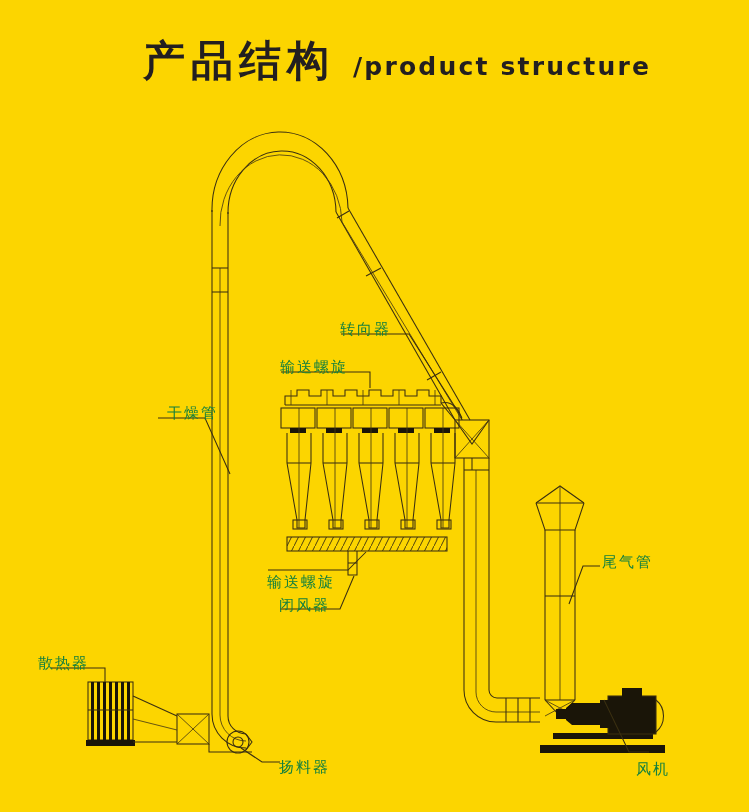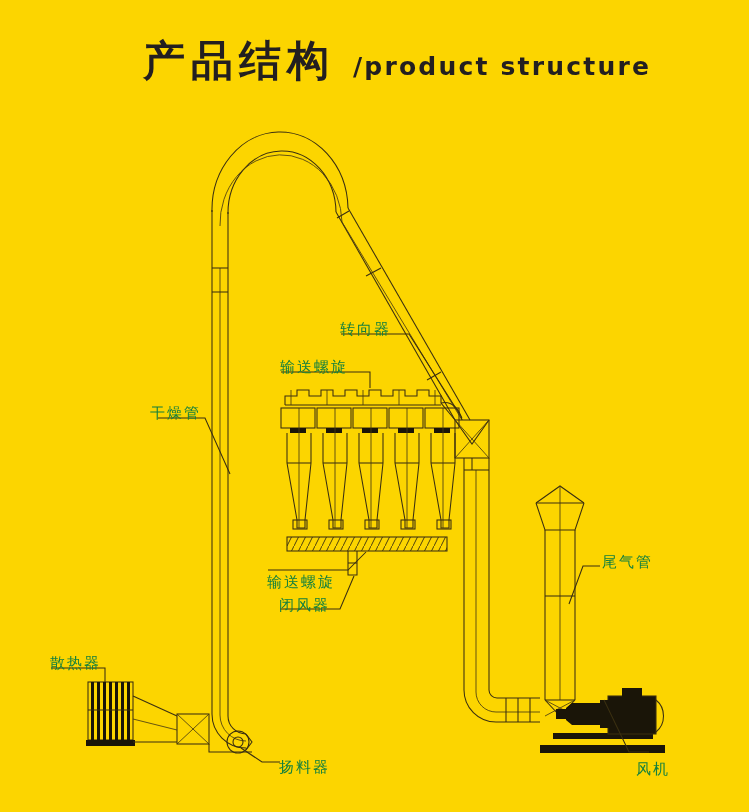--- a/index.html
+++ b/index.html
@@ -253,23 +253,23 @@
       <path class="leader" d="M600,566 L583,566 L569,604"></path>
 
       <path class="leader" d="M51,668 L105,668 L105,682"></path>
 
       <path class="leader" d="M280,762 L262,762 L241,748"></path>
 
       <path class="leader" d="M649,752 L629,752 L604,700"></path>
     </g>
   </svg>
 
-  <div class="lbl" style="left:150px;top:406px;">干燥管</div>
+  <div class="lbl" style="left:167px;top:406px;">干燥管</div>
   <div class="lbl" style="left:280px;top:360px;">输送螺旋</div>
   <div class="lbl" style="left:340px;top:322px;">转向器</div>
   <div class="lbl" style="left:267px;top:575px;">输送螺旋</div>
   <div class="lbl" style="left:279px;top:598px;">闭风器</div>
   <div class="lbl" style="left:602px;top:555px;">尾气管</div>
-  <div class="lbl" style="left:50px;top:656px;">散热器</div>
+  <div class="lbl" style="left:38px;top:656px;">散热器</div>
   <div class="lbl" style="left:279px;top:760px;">扬料器</div>
   <div class="lbl" style="left:636px;top:762px;">风机</div>
 
 </div>
 
 </body></html>

